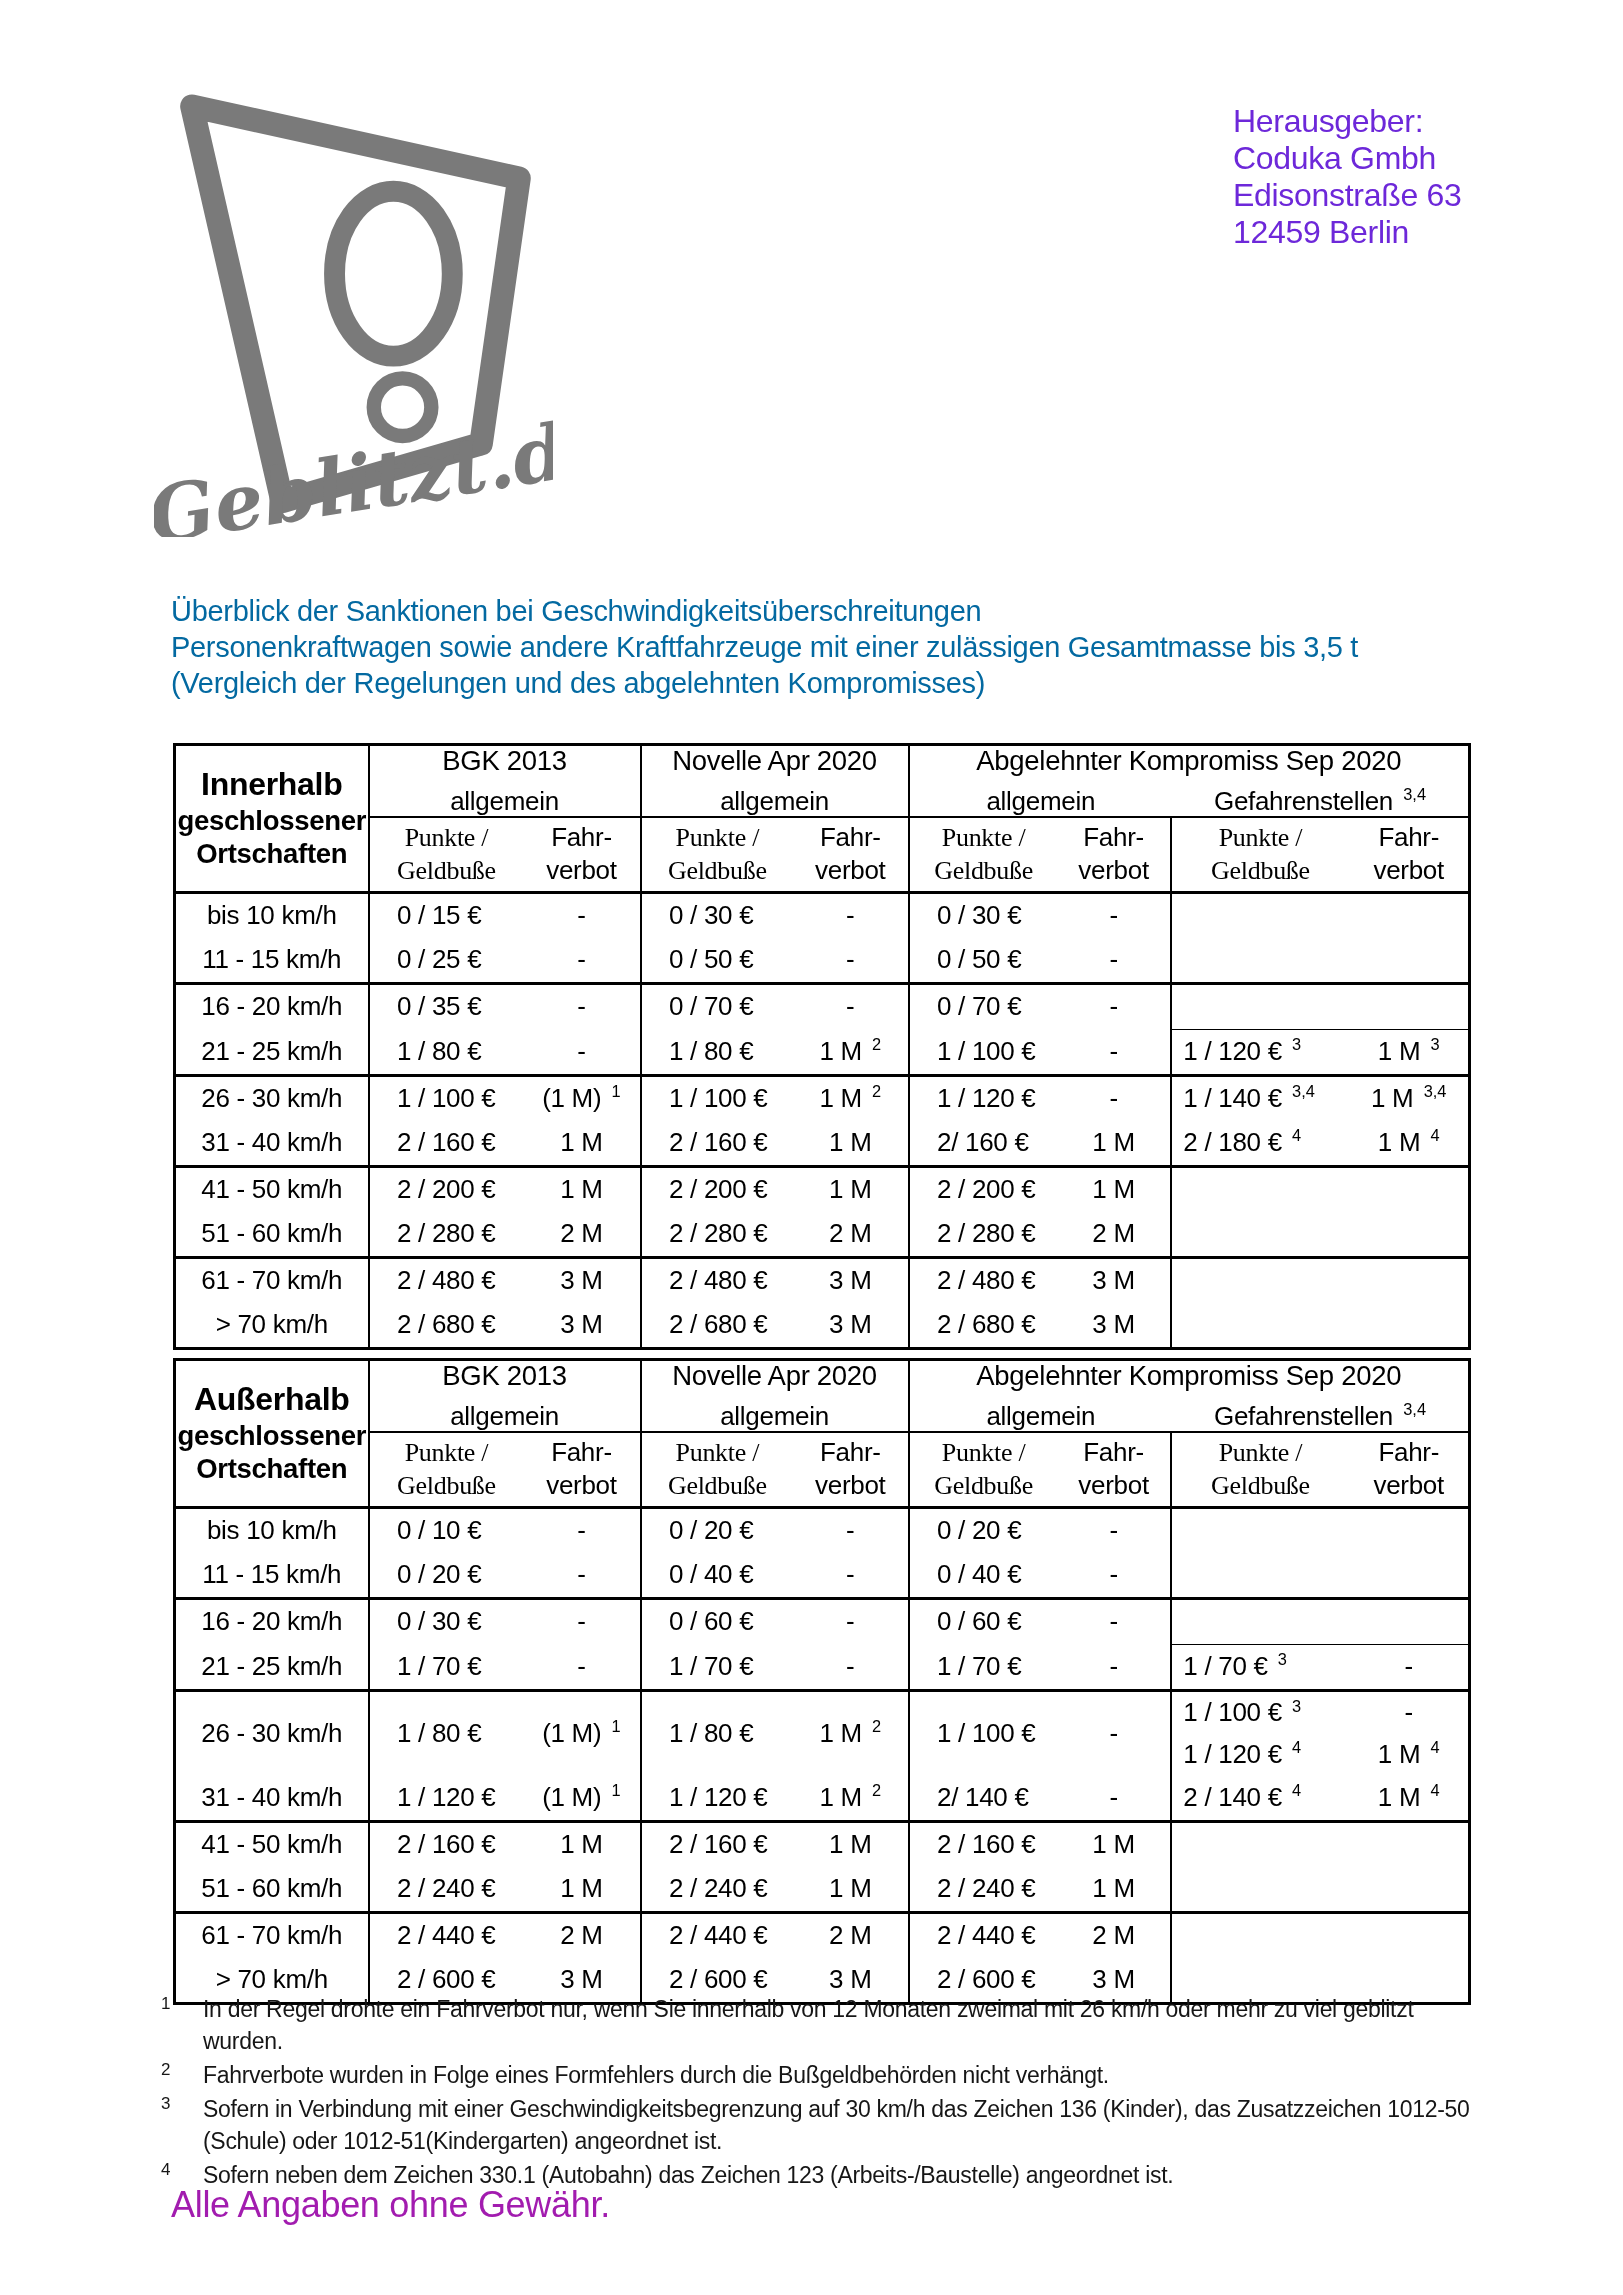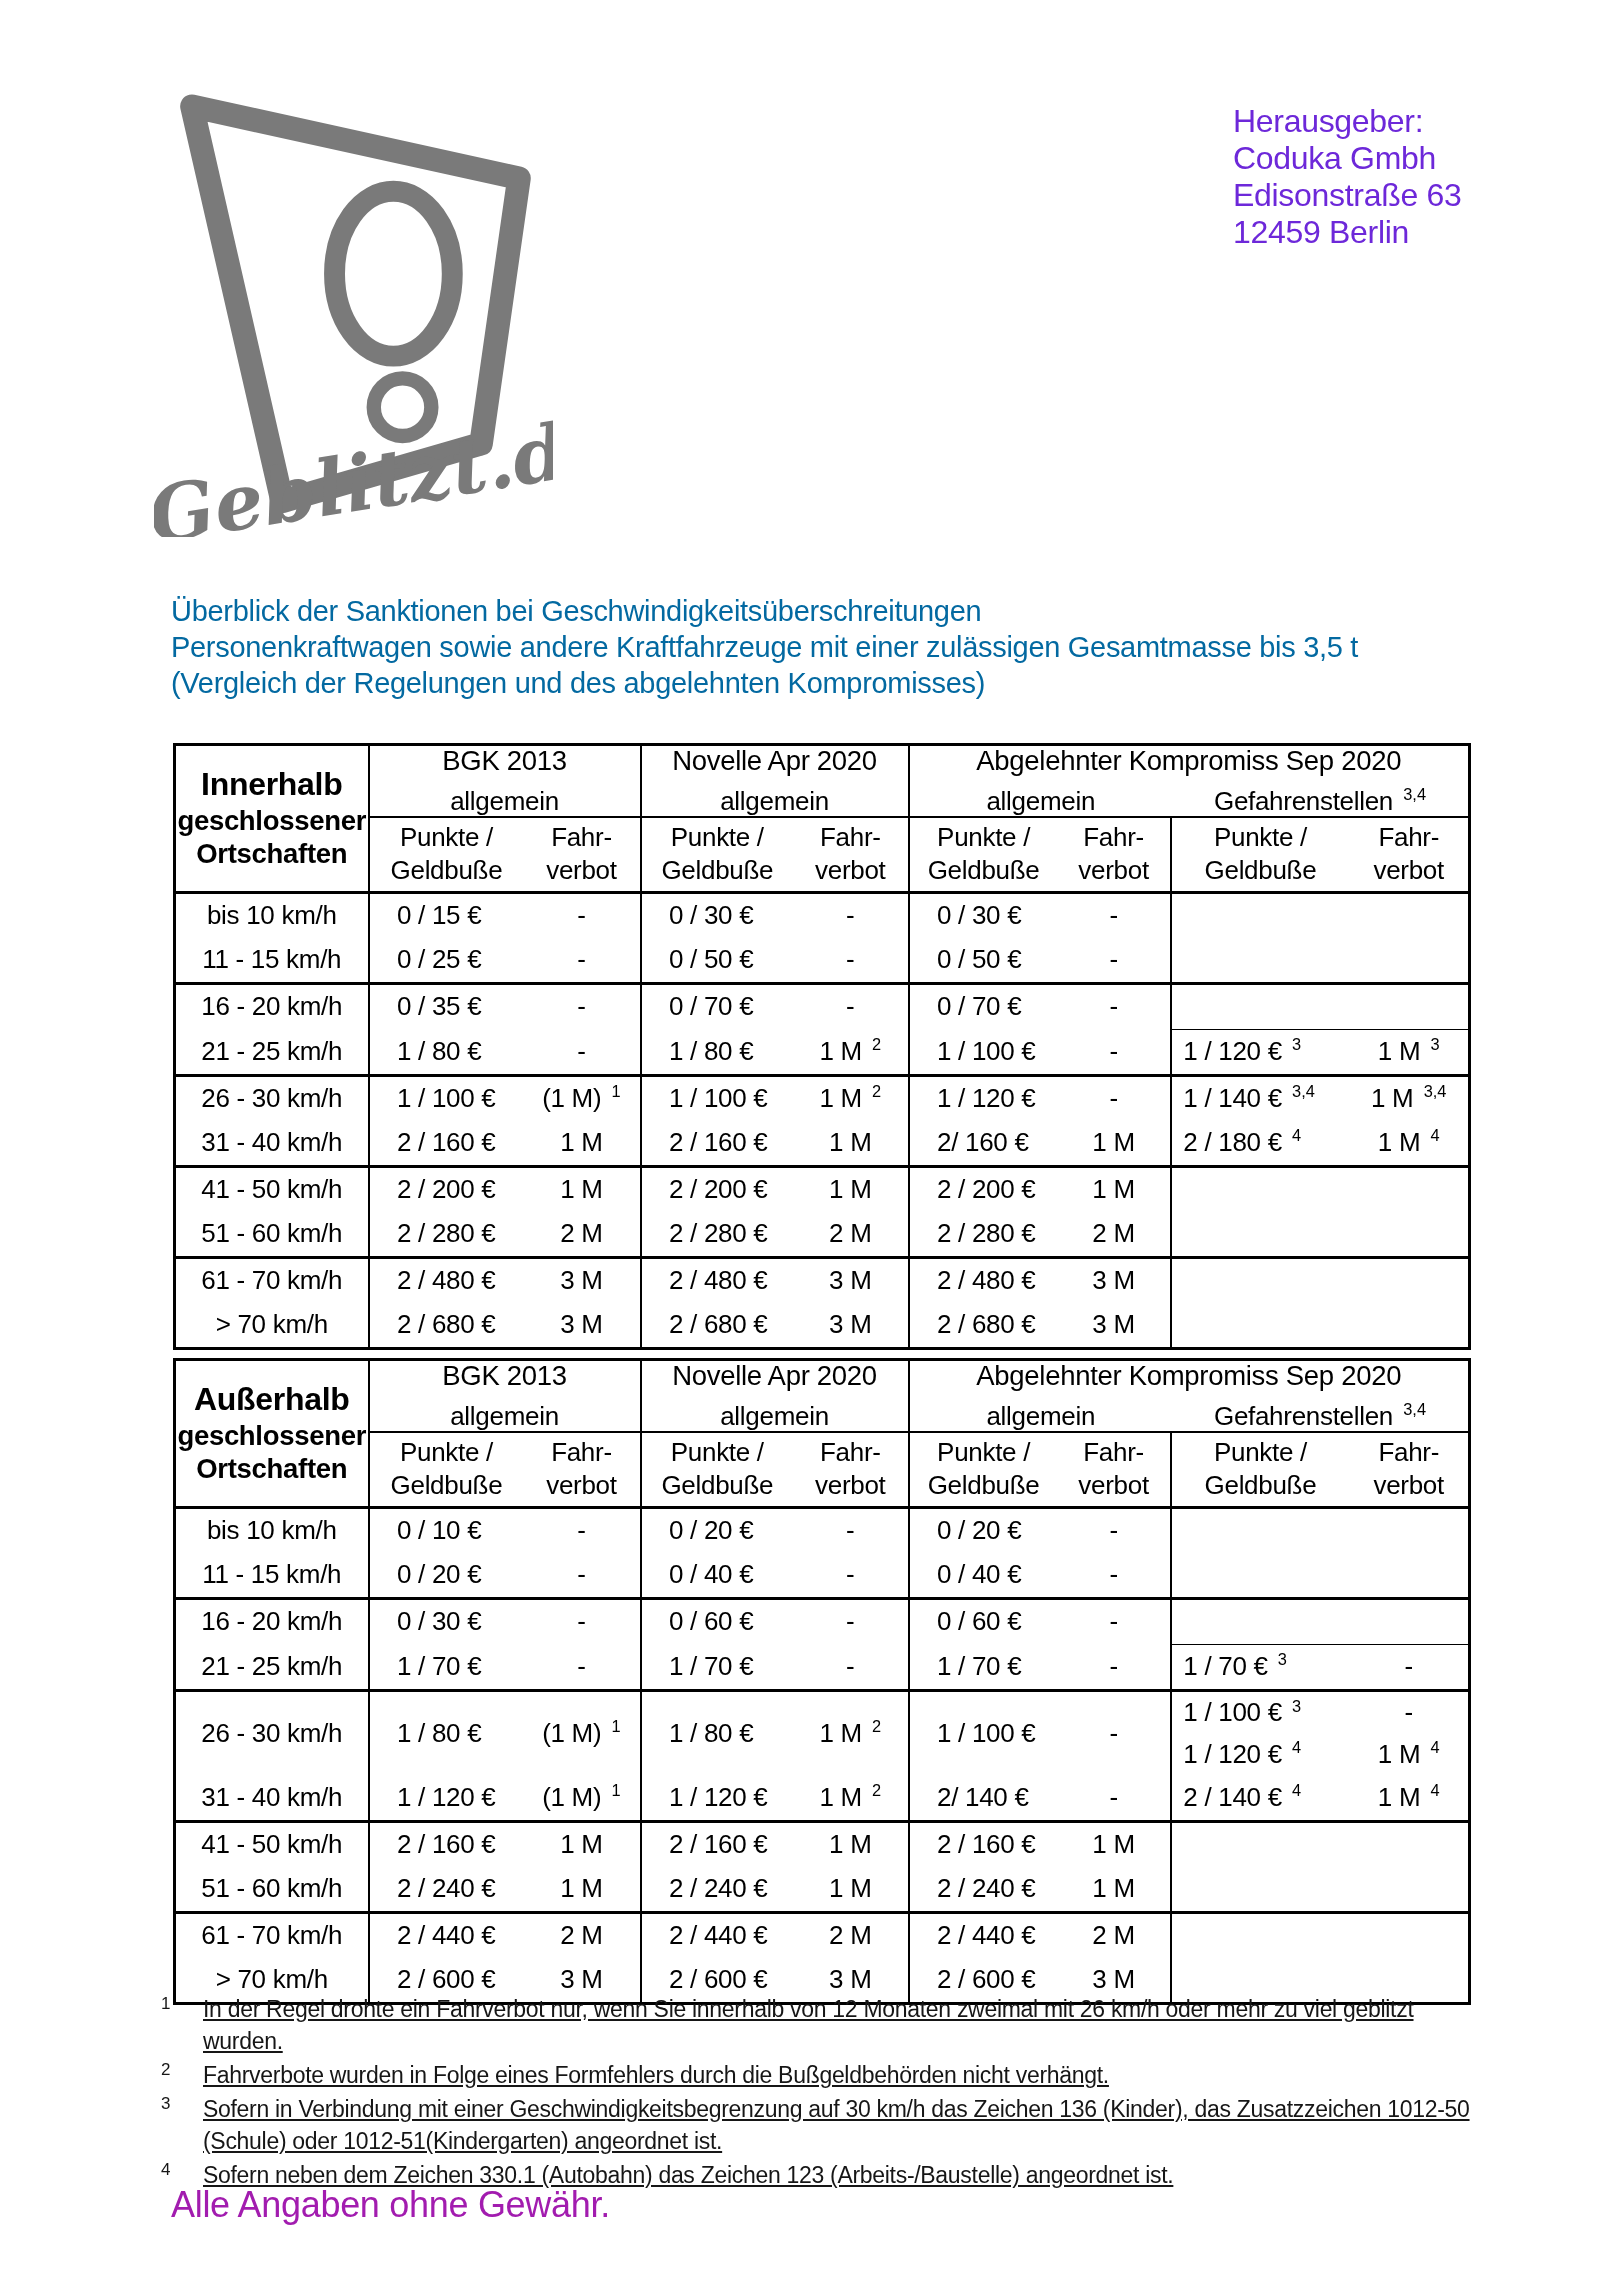--- a/index.html
+++ b/index.html
@@ -29,21 +29,21 @@
   .g-title{font-size:27.5px;line-height:30px;text-align:center;}
   .g-sub{font-size:26px;line-height:29px;margin-top:10.5px;text-align:center;}
   .g-subrow{display:flex;margin-top:10.5px;font-size:26px;line-height:29px;}
   .gs-l{width:47%;text-align:center;}
   .gs-r{width:53%;text-align:center;}
   .gb,.gn{border-right:2.6px solid #000;}
   
   .h2 th{height:73px;border-bottom:3.3px solid #000;}
   .sb,.sn,.sk{border-right:2.6px solid #000;}
   .two{display:flex;align-items:center;}
-  .sp{width:57%;text-align:center;white-space:pre-line;line-height:33px;}
+  .sp{width:57%;text-align:center;white-space:pre-line;line-height:33px;font-family:Liberation Serif, serif;}
   .sv{width:43%;white-space:pre-line;line-height:33px;}
   .sg .sp{width:60%;}
   .sg .sv{width:40%;}
   
   .tbl tbody td{height:44px;}
   .tbl tr.gs td{border-top:3.3px solid #000;}
   .tbl tr.tall td{height:84px;}
   .c-speed{text-align:center;border-right:2.6px solid #000;margin-top:28px;}
   .c-bgk,.c-nov,.c-komp{border-right:2.6px solid #000;}
   .c-gefahr.thin-top{border-top:1.3px solid #000;}
@@ -52,21 +52,21 @@
   .line .p{width:57%;text-align:left;padding-left:27.5px;box-sizing:border-box;}
   .line .v{width:43%;text-align:center;}
   .c-gefahr .p{width:60%;padding-left:11.8px;}
   .c-gefahr .v{width:40%;}
   sup{font-size:16.4px;letter-spacing:0;vertical-align:super;line-height:0;margin-left:3.3px;}
 
   
   .footnotes{position:absolute;left:161px;top:1993px;width:1317px;font-size:23px;color:#161616;}
   .fn{display:flex;align-items:flex-start;margin-bottom:2px;}
   .fn-num{width:42px;font-size:17px;padding-top:1.3px;flex:none;}
-  .fn-text{flex:1;line-height:32px;text-decoration:underline;}
+  .fn-text{flex:1;line-height:32px;}
 
   
   .disclaimer{position:absolute;left:171px;top:2184px;font-size:36px;color:#a21caf;}
 </style>
 </head>
 <body>
 
 <div class="page">
 
   <div class="logo">

